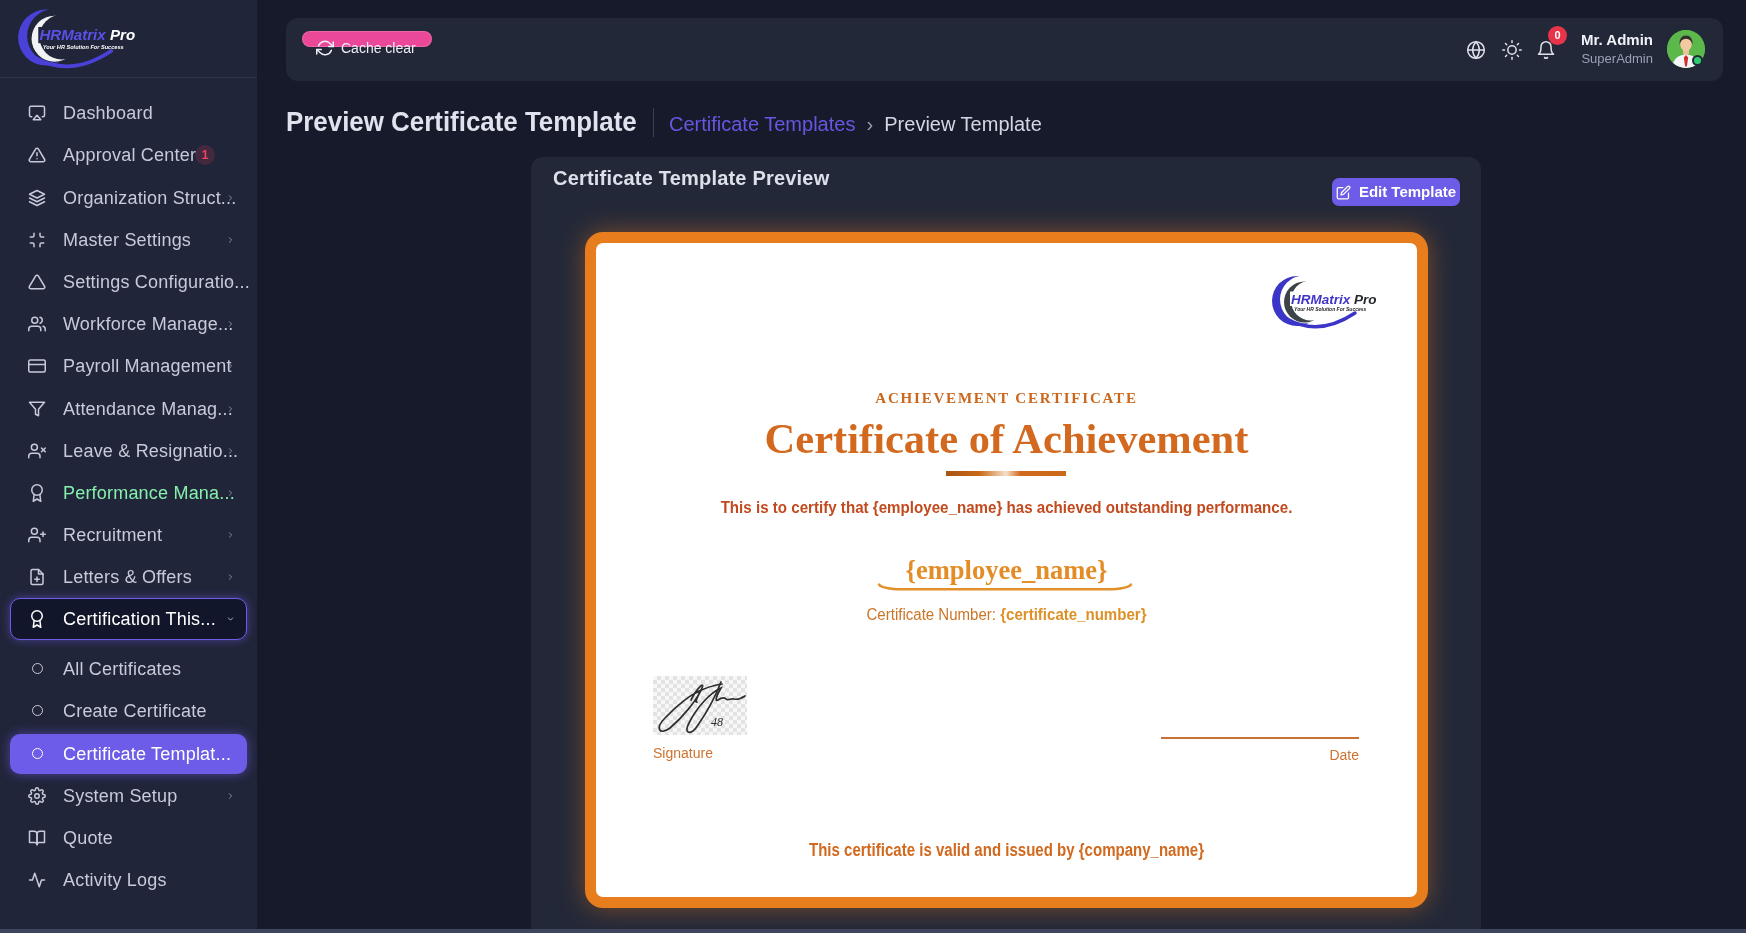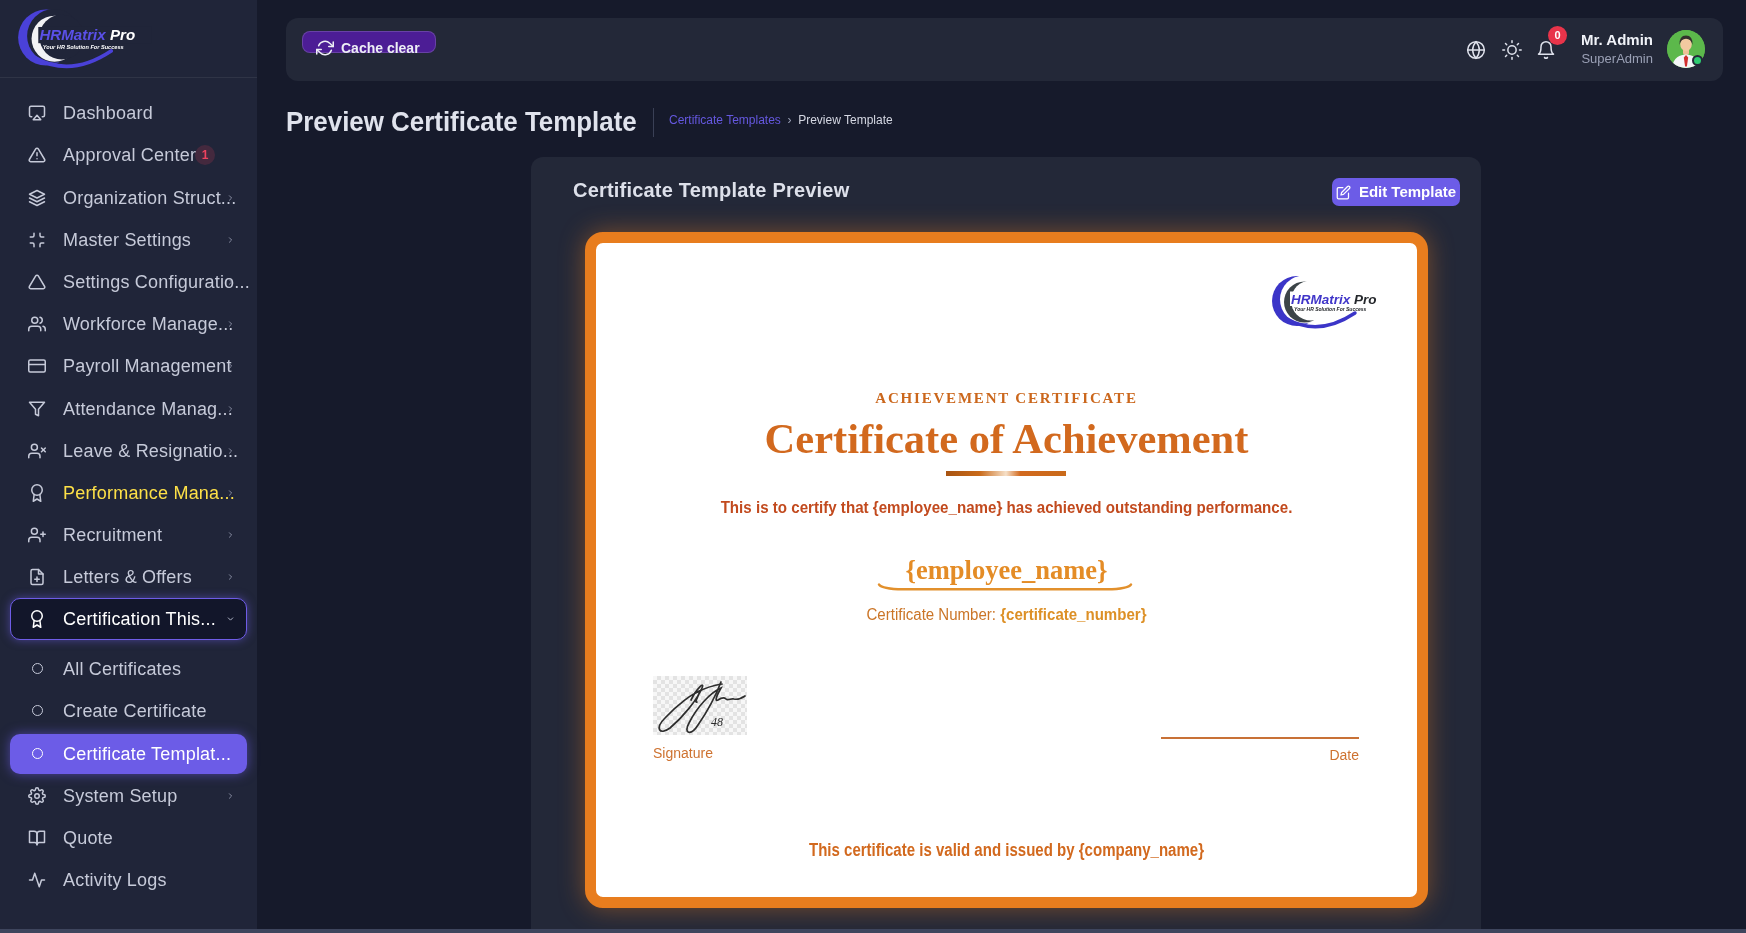--- a/index.html
+++ b/index.html
@@ -11,30 +11,30 @@
   .nav-item { position:absolute; left:0; width:257px; height:42px; color:#c6cad9; }
   .nav-item .ic { position:absolute; left:28px; top:50%; margin-top:-9px; width:18px; height:18px; }
   .nav-item .lbl { position:absolute; left:63px; top:50%; transform:translateY(-50%); font-size:18px; letter-spacing:0.2px; white-space:nowrap; }
   .nav-item .chev { position:absolute; right:22px; top:50%; transform:translateY(-50%); width:9px; height:9px; }
   .sub-item .dot { position:absolute; left:32px; top:50%; margin-top:-6px; width:11px; height:11px; border:1.6px solid #c6cad9; border-radius:50%; }
   .badge1 { position:absolute; left:195px; top:50%; transform:translateY(-50%); width:20px; height:20px; border-radius:50%; background:rgba(235,60,90,0.18); color:#f0435f; font-size:12px; font-weight:bold; text-align:center; line-height:20px; }
   #activeParent { position:absolute; left:10px; width:237px; height:42px; background:#12162a; border:1px solid #6e5ce6; border-radius:10px; box-shadow:0 0 10px rgba(110,92,230,0.55); }
   #activeSub { position:absolute; left:10px; width:237px; height:40px; background:#6c5ce7; border-radius:10px; box-shadow:0 0 12px rgba(108,92,231,0.6); }
   
   #topbar { position:absolute; left:286px; top:18px; width:1437px; height:63px; background:#232838; border-radius:12px; }
-  #cacheBtn { position:absolute; left:16px; top:13px; height:22px; padding:0 15px 0 38px; background:#4c1d95; border:1px solid rgba(255,255,255,0.16); border-radius:8px; color:#edeff5; font-size:14px; font-weight:700; line-height:32px; }
+  #cacheBtn { position:absolute; left:16px; top:13px; height:16px; padding:0 15px 0 38px; background:#ec4899; border:1px solid rgba(255,255,255,0.16); border-radius:8px; color:#edeff5; font-size:14px; font-weight:400; line-height:32px; }
   #cacheBtn svg { position:absolute; left:13px; top:7px; }
   .tbicon { position:absolute; top:50%; transform:translateY(-50%); width:20px; height:20px; color:#dfe2ec; }
   
   #pageTitle { position:absolute; left:286px; top:106px; font-size:28px; font-weight:600; color:#e0e3ed; transform:scaleX(0.925); transform-origin:left center; }
   #crumbDiv { position:absolute; left:653px; top:108px; width:1px; height:29px; background:#3a4056; }
-  #crumb { position:absolute; left:669px; top:113px; font-size:12px; }
+  #crumb { position:absolute; left:669px; top:113px; font-size:20px; }
   
   #card { position:absolute; left:531px; top:157px; width:950px; height:900px; background:#232838; border-radius:12px; }
-  #cardTitle { position:absolute; left:22px; top:22px; font-size:20px; font-weight:600; color:#dde0ea; letter-spacing:0.2px;margin-left:20px; }
+  #cardTitle { position:absolute; left:22px; top:10px; font-size:20px; font-weight:600; color:#dde0ea; letter-spacing:0.2px; }
   #editBtn { position:absolute; right:21px; top:21px; width:128px; height:28px; background:#6c5ce7; border-radius:7px; color:#fff; font-size:15px; font-weight:600; text-align:center; line-height:28px; }
   
   #cert { position:absolute; left:585px; top:232px; width:843px; height:676px; background:#fff; border:11px solid #e87d1e; border-radius:18px; box-shadow:0 0 26px rgba(232,125,30,0.45); }
   #achv { position:absolute; left:0; top:148px; width:821px; text-align:center; font-family:"Liberation Serif", serif; font-weight:bold; font-size:15px; letter-spacing:1.8px; color:#cb671c; line-height:1; }
   #certTitle { position:absolute; left:0; top:175px; width:821px; text-align:center; font-family:"Liberation Serif", serif; font-weight:bold; font-size:42.5px; color:#d2691e; line-height:1; }
   #divider { position:absolute; left:350px; top:228px; width:120px; height:5px; background:linear-gradient(90deg,#a85412 0%, #c96a1a 28%, #f6e0c8 50%, #d2691e 62%, #c96a1a 100%); }
   #certify { position:absolute; left:0; top:256px; width:821px; text-align:center; font-size:17px; font-weight:bold; color:#c24a1e; line-height:1; transform:scaleX(0.89); transform-origin:center; }
   #empName { position:absolute; left:0; top:314px; width:821px; text-align:center; font-family:"Liberation Serif", serif; font-weight:bold; font-size:26.5px; color:#e48c26; line-height:1; }
   #empLine { position:absolute; left:281px; top:338px; width:256px; height:10px; }
   #certNum { position:absolute; left:0; top:364px; width:821px; text-align:center; font-size:16px; color:#cb7527; line-height:1; transform:scaleX(0.94); transform-origin:center; }
@@ -196,21 +196,21 @@
           <path d="M16 21v-2a4 4 0 0 0-4-4H5a4 4 0 0 0-4 4v2"></path>
           <circle cx="8.5" cy="7" r="4"></circle>
           <line x1="18" y1="8" x2="23" y2="13"></line>
           <line x1="23" y1="8" x2="18" y2="13"></line>
         </svg>
         <span class="lbl">Leave &amp; Resignatio...</span>
         <svg class="chev" viewBox="0 0 24 24" fill="none" stroke="#8d93a8" stroke-width="2.5" stroke-linecap="round" stroke-linejoin="round">
           <polyline points="9 18 15 12 9 6"></polyline>
         </svg>
       </div>
-      <div class="nav-item" style="top:472px;color:#fde047">
+      <div class="nav-item" style="top:472px;color:#86efac">
         <svg class="ic" viewBox="0 0 24 24" fill="none" stroke="#c6cad9" stroke-width="2" stroke-linecap="round" stroke-linejoin="round">
           <circle cx="12" cy="8" r="7"></circle>
           <polyline points="8.21 13.89 7 23 12 20 17 23 15.79 13.88"></polyline>
         </svg>
         <span class="lbl">Performance Mana...</span>
         <svg class="chev" viewBox="0 0 24 24" fill="none" stroke="#8d93a8" stroke-width="2.5" stroke-linecap="round" stroke-linejoin="round">
           <polyline points="9 18 15 12 9 6"></polyline>
         </svg>
       </div>
       <div class="nav-item" style="top:514px;color:#c6cad9">

